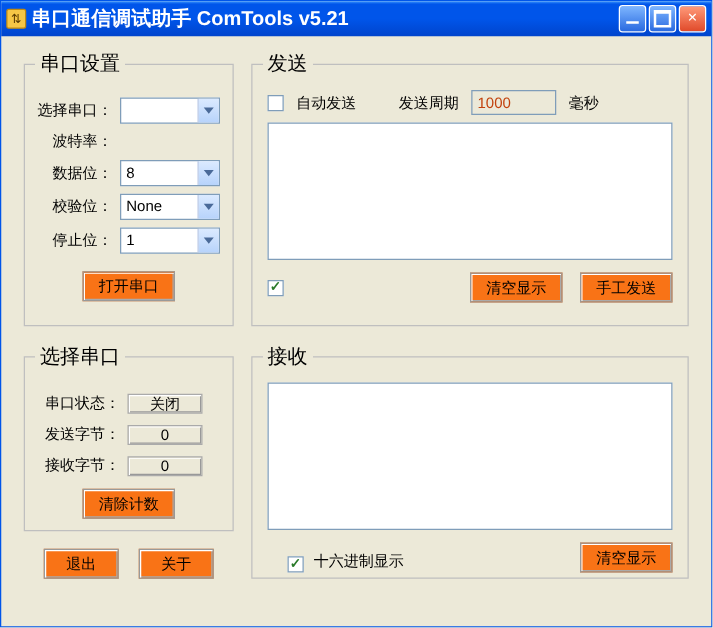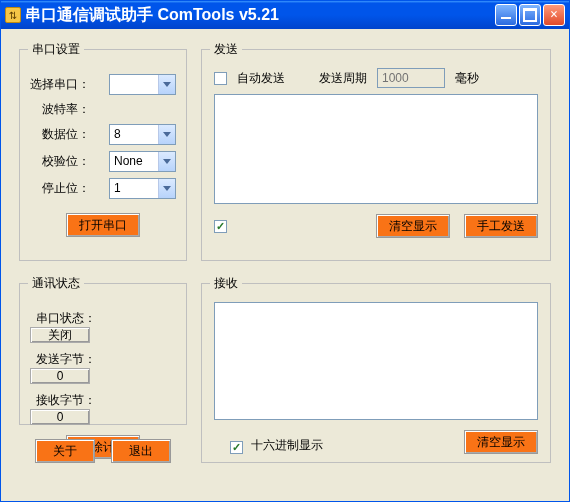--- a/index.html
+++ b/index.html
@@ -42,64 +42,64 @@
   .tbtn.close::before{content:"×";font-size:14px;line-height:14px;}
 
   .client { position:absolute; top:28px; left:0; right:0; bottom:0; padding:14px 14px 10px 14px; }
 
   fieldset {
     border:1px solid #bfbfbf;
     padding:10px 8px 8px 8px;
     margin:0;
     background:#ece9d8;
   }
-  legend { padding:0 4px; font-size:12px; }
+  legend { padding:0 4px; font-size:16px; }
 
   .col-left { position:absolute; left:18px; top:12px; width:168px; }
   .col-right { position:absolute; left:200px; right:18px; top:12px; }
 
   .port-settings { height:220px; }
   .row { display:flex; align-items:center; margin:6px 2px; }
-  .row label.lab { width:60px; text-align:right; margin-right:19px; }
+  .row label.lab { width:60px; text-align:right; margin-right:6px; }
   .combo {
     flex:1; height:21px; border:1px solid #7f9db9; background:#fff; position:relative;
   }
   .combo .val { position:absolute; left:4px; top:2px; font-size:12px;}
   .combo .arrow {
     position:absolute; right:0; top:0; width:17px; height:19px;
     background:linear-gradient(to bottom,#dbeaff,#b7d3fb);
     border-left:1px solid #b7c8e8;
     display:flex;align-items:center;justify-content:center;
   }
   .combo .arrow::after{content:"";border-left:4px solid transparent;border-right:4px solid transparent;border-top:5px solid #4a6a99;}
 
   .btn {
     border:1px solid #999; background:#f97316; height:24px; padding:0 12px;
     font-size:12px; font-family:inherit; cursor:pointer;
     box-shadow:1px 1px 0 #fff inset, -1px -1px 0 #aaa inset;
   }
 
   .comm-status { margin-top:14px; height:150px; }
-  .stat-row{display:flex;align-items:flex-start;margin:8px 2px;flex-direction:column;}
+  .stat-row{display:flex;align-items:flex-end;margin:8px 2px;}
   .stat-row label{width:66px;text-align:right;margin-right:6px;}
   .stat-box{
     width:60px;height:16px;border:1px solid #aaa;background:#ece9d8;
     display:flex;align-items:center;justify-content:center;
     box-shadow:1px 1px 0 #fff inset,-1px -1px 0 #999 inset;
   }
 
   .bottom-buttons{margin-top:14px;display:flex;gap:16px;justify-content:center;}
 
   .send-group{height:220px;}
   .recv-group{margin-top:14px;height:188px;}
 
   .send-top{display:flex;align-items:center;gap:10px;margin:0 4px 6px 4px;}
   .chk{width:13px;height:13px;border:1px solid #7f9db9;background:#fff;display:inline-flex;align-items:center;justify-content:center;cursor:pointer;}
   .chk.checked::after{content:"✓";font-size:11px;line-height:11px;color:#2a7a2a;font-weight:bold;}
-  .textbox-sm{width:68px;height:20px;border:1px solid #7f9db9;background:#ece9d8;padding:2px 4px;color:#737373;font-size:12px;}
+  .textbox-sm{width:68px;height:20px;border:1px solid #7f9db9;background:#ece9d8;padding:2px 4px;color:#c2410c;font-size:12px;}
 
   .big-text{
     margin:0 4px;border:1px solid #7f9db9;background:#fff;height:110px;overflow:auto;
   }
   .recv-text{height:118px;}
 
   .send-bottom{display:flex;align-items:center;margin:10px 4px 0 4px;gap:14px;}
   .recv-bottom{display:flex;align-items:flex-end;margin:10px 4px 0 20px;gap:8px;}
   .spacer{flex:1;}
 </style>
@@ -152,41 +152,41 @@
             <span class="arrow"></span>
           </div>
         </div>
 
         <div style="text-align:center;margin-top:14px;">
           <button class="btn">打开串口</button>
         </div>
       </fieldset>
 
       <fieldset class="comm-status">
-        <legend>通讯状态</legend>
+        <legend>选择串口</legend>
         <div class="stat-row">
           <label>串口状态：</label>
           <div class="stat-box">关闭</div>
         </div>
         <div class="stat-row">
           <label>发送字节：</label>
           <div class="stat-box">0</div>
         </div>
         <div class="stat-row">
           <label>接收字节：</label>
           <div class="stat-box">0</div>
         </div>
         <div style="text-align:center;margin-top:10px;">
           <button class="btn">清除计数</button>
         </div>
       </fieldset>
 
       <div class="bottom-buttons">
+        <button class="btn" style="width:60px">退出</button>
         <button class="btn" style="width:60px">关于</button>
-        <button class="btn" style="width:60px">退出</button>
       </div>
     </div>
 
     <div class="col-right">
       <fieldset class="send-group">
         <legend>发送</legend>
         <div class="send-top">
           <span class="chk"></span>
           <span>自动发送</span>
           <span style="margin-left:24px">发送周期</span>

